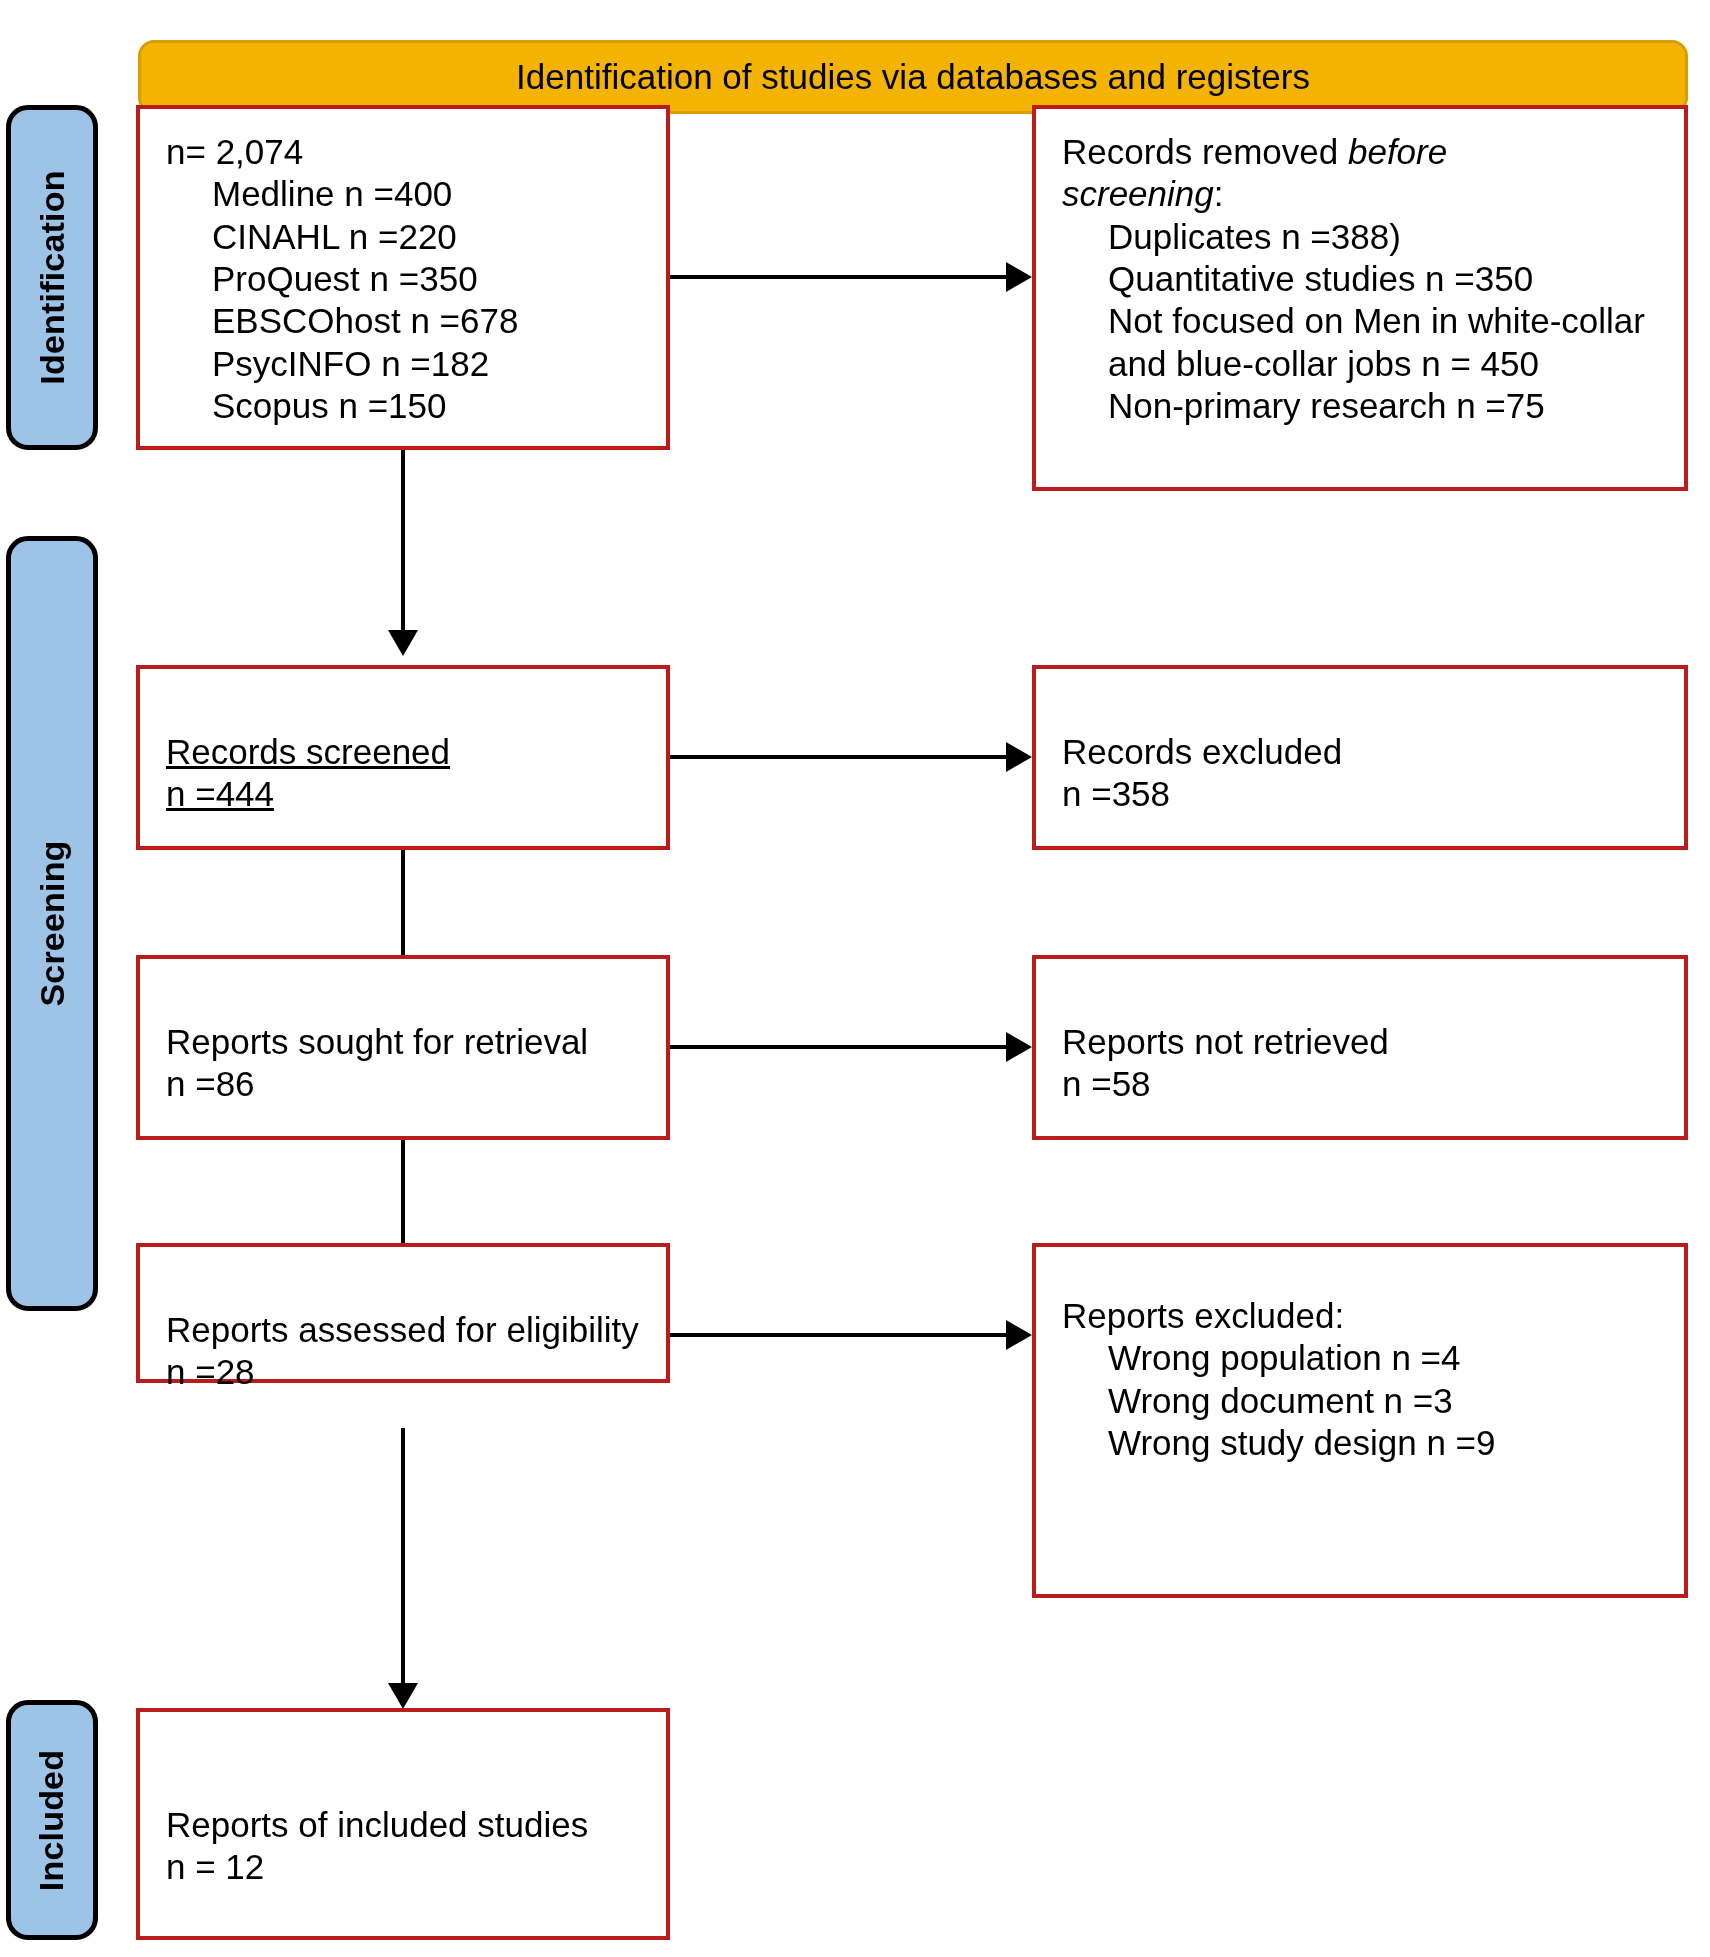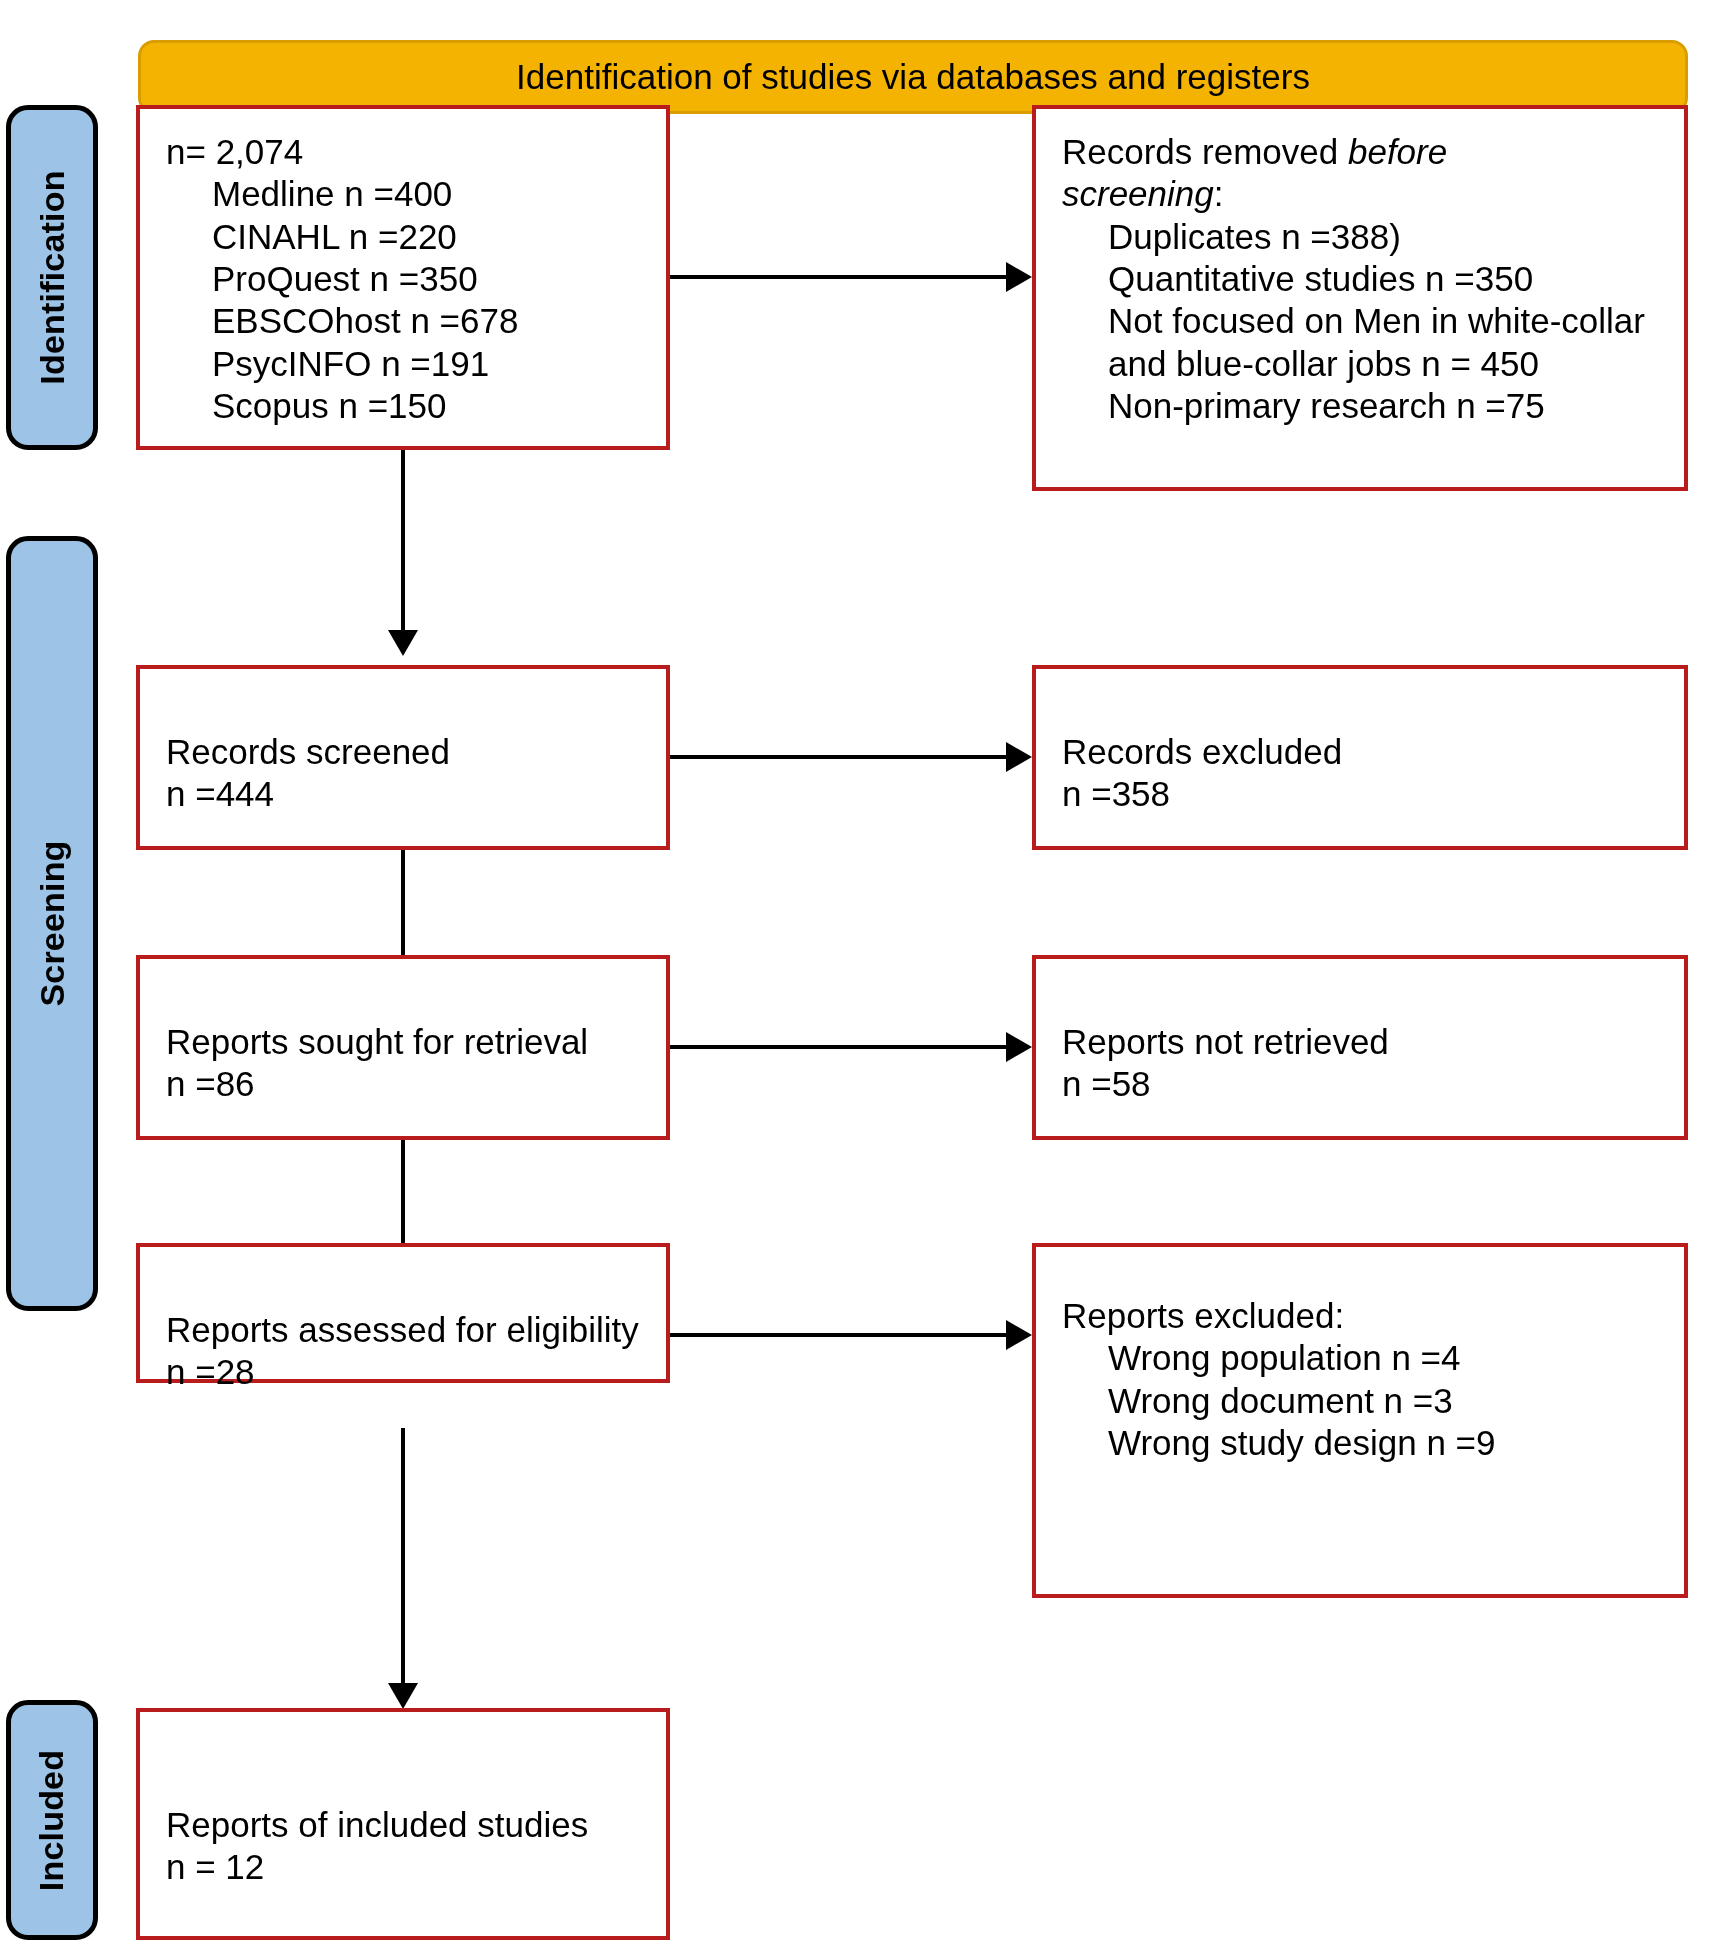--- a/index.html
+++ b/index.html
@@ -121,40 +121,40 @@
   <div class="stage" style="left:6px; top:1700px; width:92px; height:240px;">
     <span class="stage-text">Included</span>
   </div>
 
   <div class="fbox" style="left:136px; top:105px; width:534px; height:345px;">
     <div class="line">n= 2,074</div>
     <div class="line indent">Medline n =400</div>
     <div class="line indent">CINAHL n =220</div>
     <div class="line indent">ProQuest n =350</div>
     <div class="line indent">EBSCOhost n =678</div>
-    <div class="line indent">PsycINFO n =191</div>
+    <div class="line indent">PsycINFO n =182</div>
     <div class="line indent">Scopus n =150</div>
   </div>
 
   <div class="fbox" style="left:1032px; top:105px; width:656px; height:386px;">
     <div class="line"><span>Records removed </span><span class="ital">before</span></div>
     <div class="line"><span class="ital">screening</span><span>:</span></div>
     <div class="line indent">Duplicates n =388)</div>
     <div class="line indent">Quantitative studies n =350</div>
     <div class="line indent">Not focused on Men in white-collar and blue-collar jobs n = 450</div>
     <div class="line indent">Non-primary research n =75</div>
   </div>
 
   <div class="hline" style="left:670px; top:275px; width:336px;"></div>
   <div class="arrow-right" style="left:1006px; top:262px;"></div>
 
   <div class="vline" style="left:401px; top:450px; height:180px;"></div>
   <div class="arrow-down" style="left:388px; top:630px;"></div>
 
-  <div class="fbox" style="left:136px; top:665px; width:534px; height:185px; padding-top:62px;">
+  <div class="fbox" style="left:136px; top:665px; width:534px; height:185px; padding-top:62px;text-decoration:underline;">
     <div class="line">Records screened</div>
     <div class="line">n =444</div>
   </div>
 
   <div class="fbox" style="left:1032px; top:665px; width:656px; height:185px; padding-top:62px;">
     <div class="line">Records excluded</div>
     <div class="line">n =358</div>
   </div>
 
   <div class="hline" style="left:670px; top:755px; width:336px;"></div>

